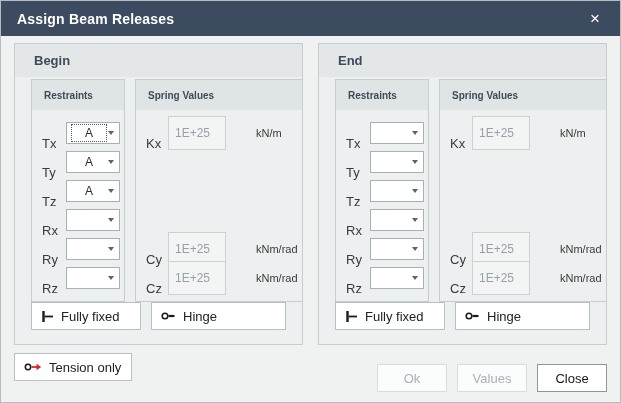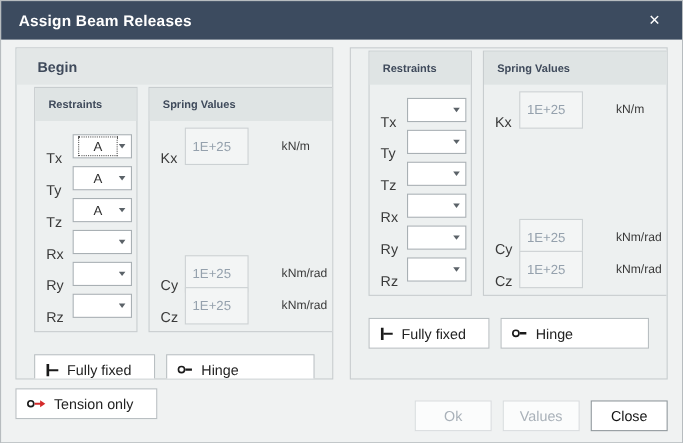--- a/index.html
+++ b/index.html
@@ -58,31 +58,31 @@
     border-top: 4.5px solid #5b6268;
   }
   .field {
     width: 58px; height: 22px; background: #f3f5f5;
     border: 1px solid #ccd1d3; color: #95a1ad;
     display: flex; align-items: center; padding: 16px 6px; font-size: 12px;
   }
   .springs .rlabel { width: 22px; }
   .unit { margin-left: 17px; font-size: 11px; color: #3a3a3a; white-space: nowrap; padding-left: 13px; }
   .spring-spacer { height: 87px; }
-  .panel-buttons { display: flex; gap: 10px; margin-top: 20px; }
+  .panel-buttons { display: flex; gap: 10px; margin-top: 0; }
   .btn {
     height: 28px; background: #ffffff; border: 1px solid #b9bfc2;
     display: flex; align-items: center; gap: 7px; padding: 0 9px;
     font-family: "Liberation Sans", sans-serif; font-size: 13px; color: #222222;
     cursor: default;
   }
   .btn.fully { width: 110px; }
   .btn.hinge { flex: 1; margin-right: 8px; }
   .footer { display: flex; align-items: flex-start; margin-top: 8px; padding: 0 13px; }
-  .btn.tension { width: 129px; }
+  .btn.tension { width: 118px; }
   .footer-right { margin-left: auto; display: flex; gap: 10px; margin-top: 11px; }
   .btn.action { width: 70px; justify-content: center; }
   .btn.disabled { color: #a9b1b9; border-color: #d9dcde; background: #fbfcfc; }
   .btn.close-btn { border-color: #8f979c; color: #141414; }
   .icon { display: inline-flex; flex-shrink: 0; }
 </style>
 </head>
 <body>
 
 <div class="dialog">
@@ -194,20 +194,21 @@
                     <line x1="7.5" y1="5" x2="13.5" y2="5" stroke="#1a1a1a" stroke-width="2.2"></line>
                   </svg>
               </span>
               <span>Hinge</span>
             </button>
           </div>
         </div>
       </div>
 
       <div class="panel">
+        <div class="panel-header">End</div>
         <div class="panel-body">
           <div class="groups">
 
             <div class="groupbox restraints">
               <div class="gb-header">Restraints</div>
               <div class="gb-body">
                 <div class="row">
                   <span class="rlabel">Tx</span>
                   <div class="select">
                     <span class="val"></span>

